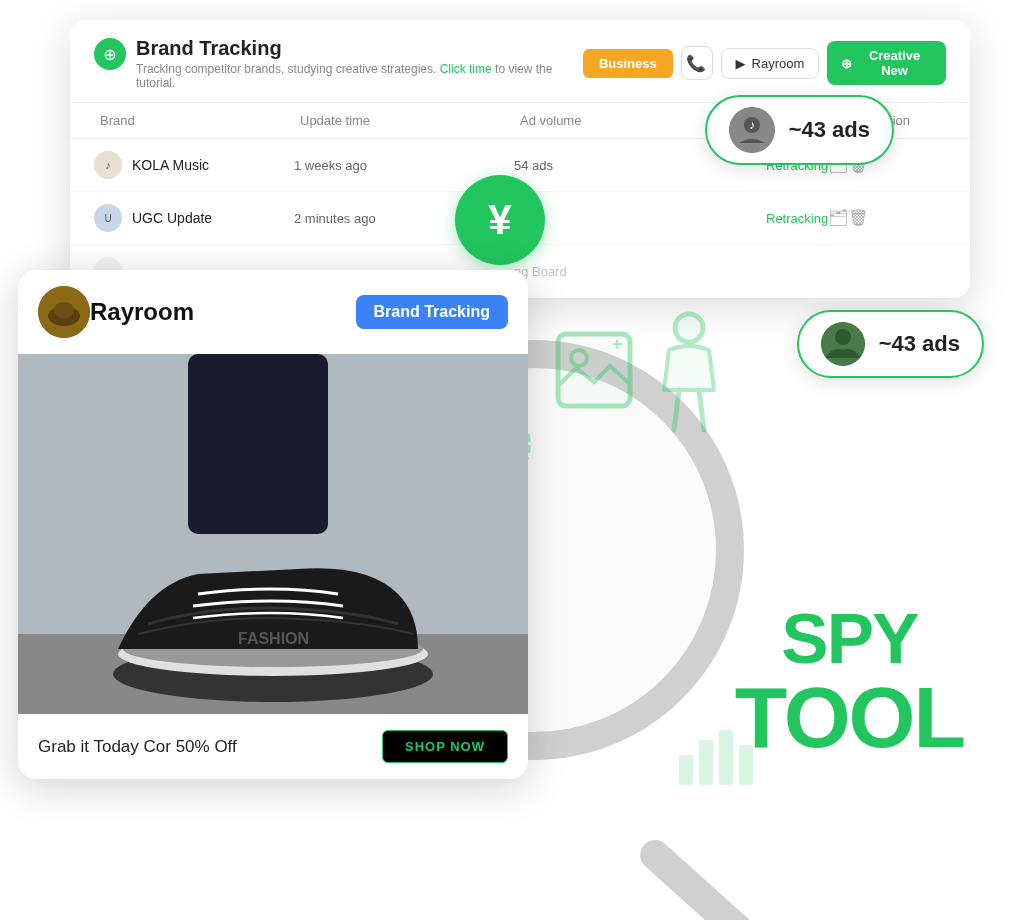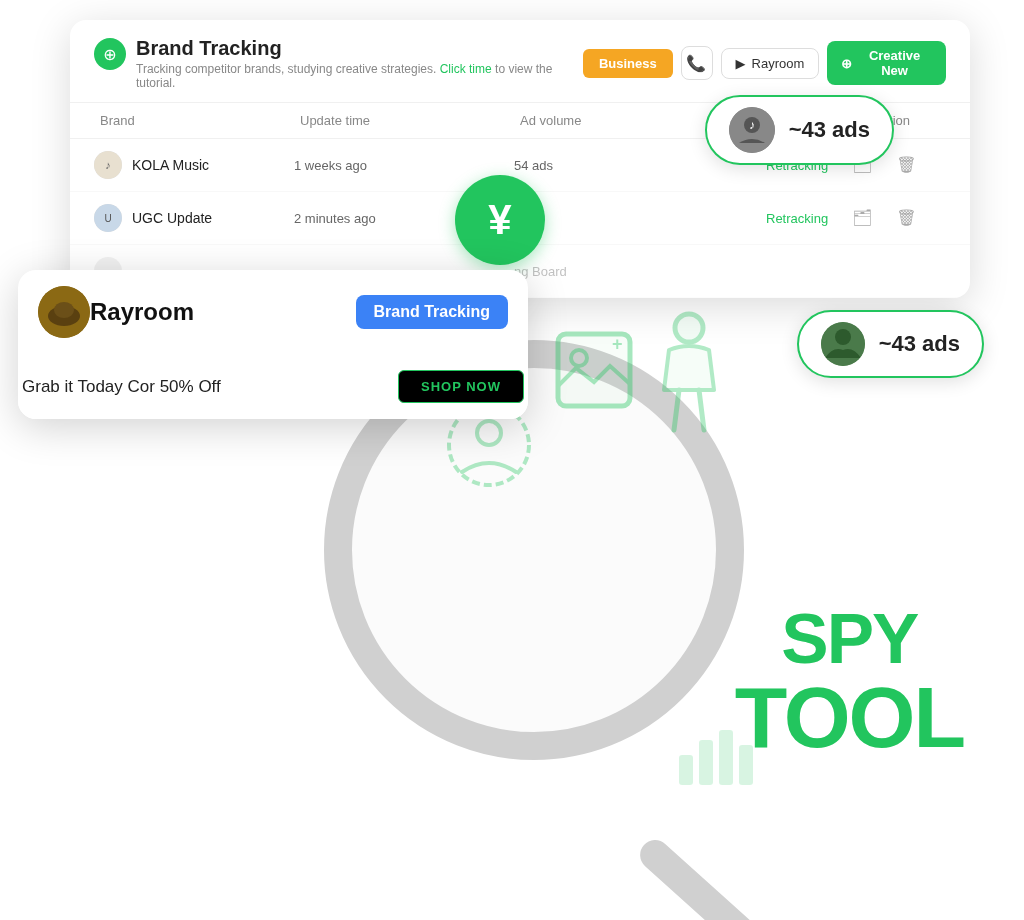--- a/index.html
+++ b/index.html
@@ -358,21 +358,21 @@
       font-size: 13px;
       color: #666;
     }
     .volume-cell {
       font-size: 13px;
       color: #666;
     }
     .op-cell {
       display: flex;
       align-items: center;
-      gap: 24px;
+      gap: 0;
     }
     .retrack-link {
       color: #22c55e;
       font-size: 13px;
       text-decoration: none;
       cursor: pointer;
     }
     .op-icon {
       width: 20px;
       height: 20px;
@@ -433,21 +433,21 @@
 
     .card-image {
       width: 100%;
       height: 360px;
       background: linear-gradient(135deg, #e8e8e8 0%, #b0b0b0 100%);
       position: relative;
       overflow: hidden;
     }
 
     .card-bottom {
-      padding: 16px 4px;
+      padding: 16px 20px;
       display: flex;
       align-items: center;
       justify-content: space-between;
       background: white;
     }
     .card-cta-text {
       font-size: 17px;
       color: #222;
     }
     .shop-now-btn {
@@ -638,18 +638,45 @@
       <svg width="52" height="52" viewBox="0 0 52 52">
         <circle cx="26" cy="26" r="26" fill="#8B6914"></circle>
         <ellipse cx="26" cy="30" rx="16" ry="10" fill="#5a4010"></ellipse>
         <ellipse cx="26" cy="24" rx="10" ry="8" fill="#6b4f18"></ellipse>
       </svg>
     </div>
     <span class="card-brand-name">Rayroom</span>
     <div class="brand-tracking-badge">Brand Tracking</div>
   </div>
 
+  <div class="card-image">
+    
+    <svg width="510" height="360" viewBox="0 0 510 360" xmlns="http://www.w3.org/2000/svg">
+
+      <rect width="510" height="360" fill="#b0b8c0"></rect>
+
+      <rect y="280" width="510" height="80" fill="#888"></rect>
+
+      <rect x="170" y="0" width="140" height="180" fill="#1a1a2e" rx="10"></rect>
+
+      <ellipse cx="255" cy="320" rx="160" ry="28" fill="#333"></ellipse>
+
+      <ellipse cx="255" cy="300" rx="155" ry="22" fill="#e0e0e0"></ellipse>
+      <ellipse cx="255" cy="295" rx="150" ry="18" fill="#999"></ellipse>
+
+      <path d="M100 295 Q130 230 180 220 L280 215 Q350 210 380 240 Q400 260 400 295 Z" fill="#1a1a1a"></path>
+
+      <path d="M130 270 Q200 250 280 255 Q340 258 380 270" stroke="#333" stroke-width="3" fill="none"></path>
+      <path d="M120 280 Q200 260 280 265 Q350 268 395 280" stroke="#333" stroke-width="2" fill="none"></path>
+
+      <path d="M180 240 Q255 230 320 240" stroke="#fff" stroke-width="3" fill="none"></path>
+      <path d="M175 252 Q255 242 325 252" stroke="#fff" stroke-width="3" fill="none"></path>
+      <path d="M175 264 Q255 254 325 264" stroke="#fff" stroke-width="2.5" fill="none"></path>
+
+      <text x="220" y="290" font-size="16" font-weight="bold" fill="#555" font-family="Arial">FASHION</text>
+    </svg>
+  </div>
 
   <div class="card-bottom">
     <span class="card-cta-text">Grab it Today Cor 50% Off</span>
     <button class="shop-now-btn">SHOP NOW</button>
   </div>
 </div>
 
 </body></html>

